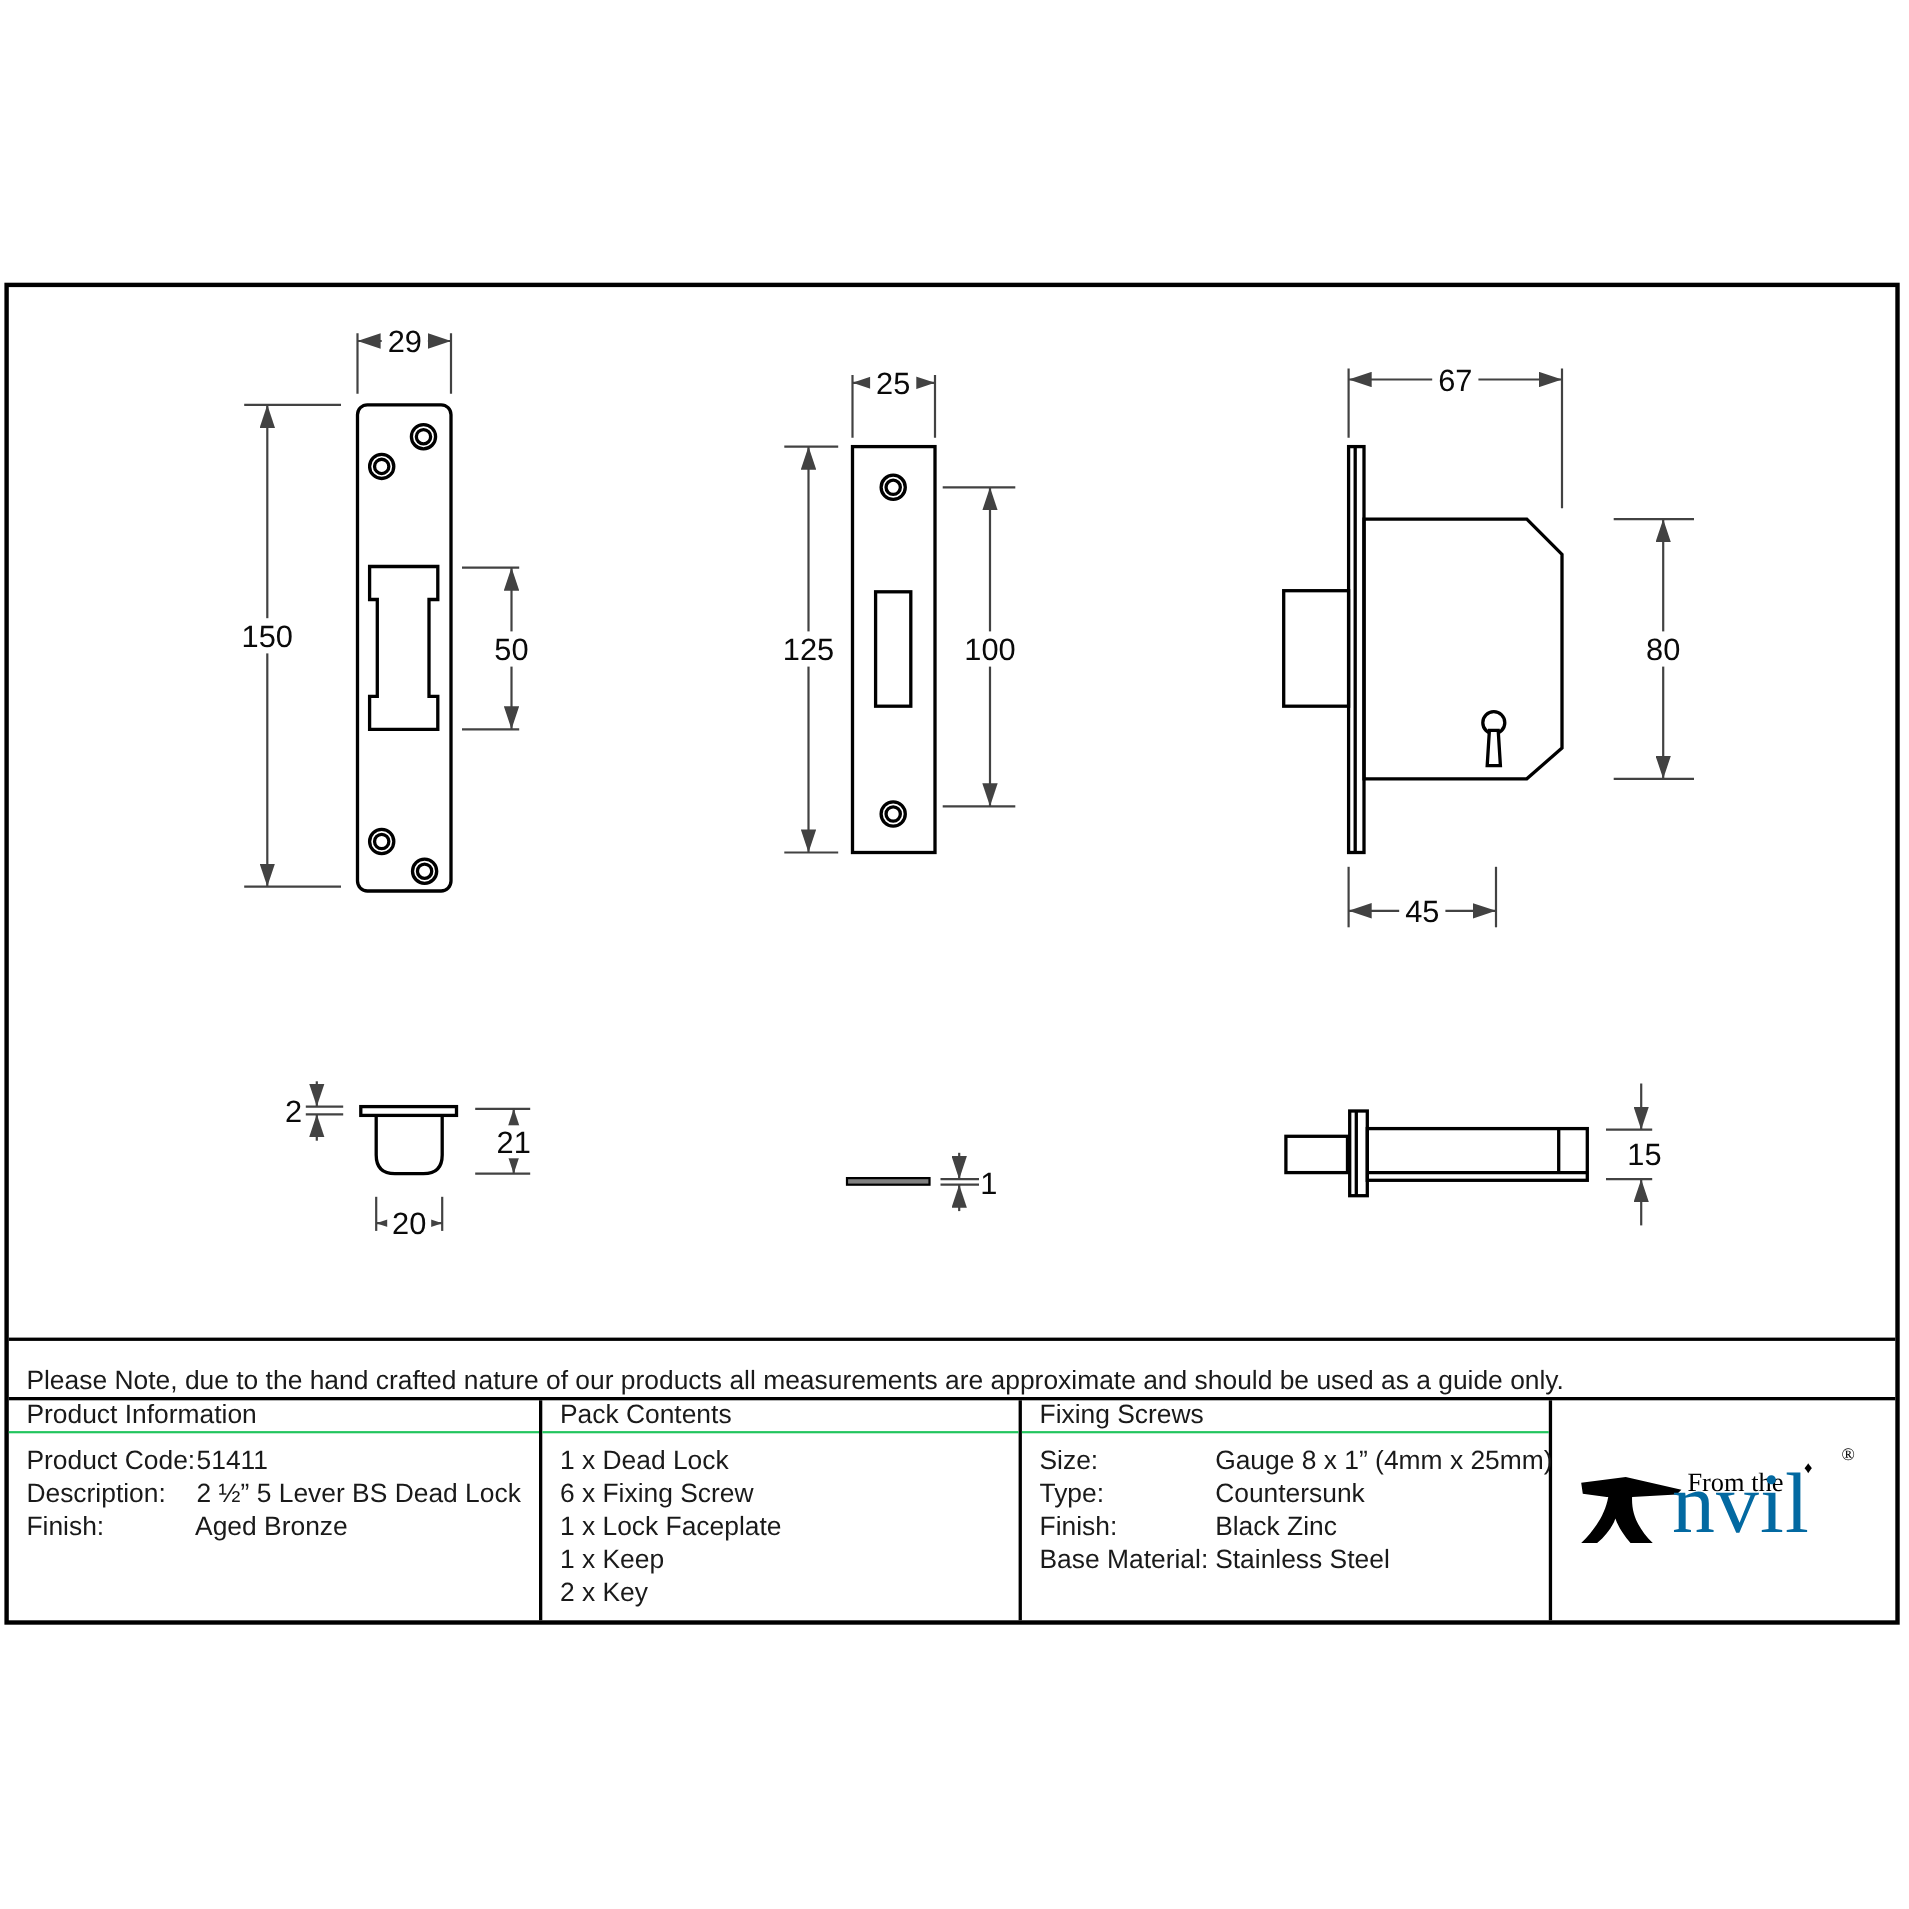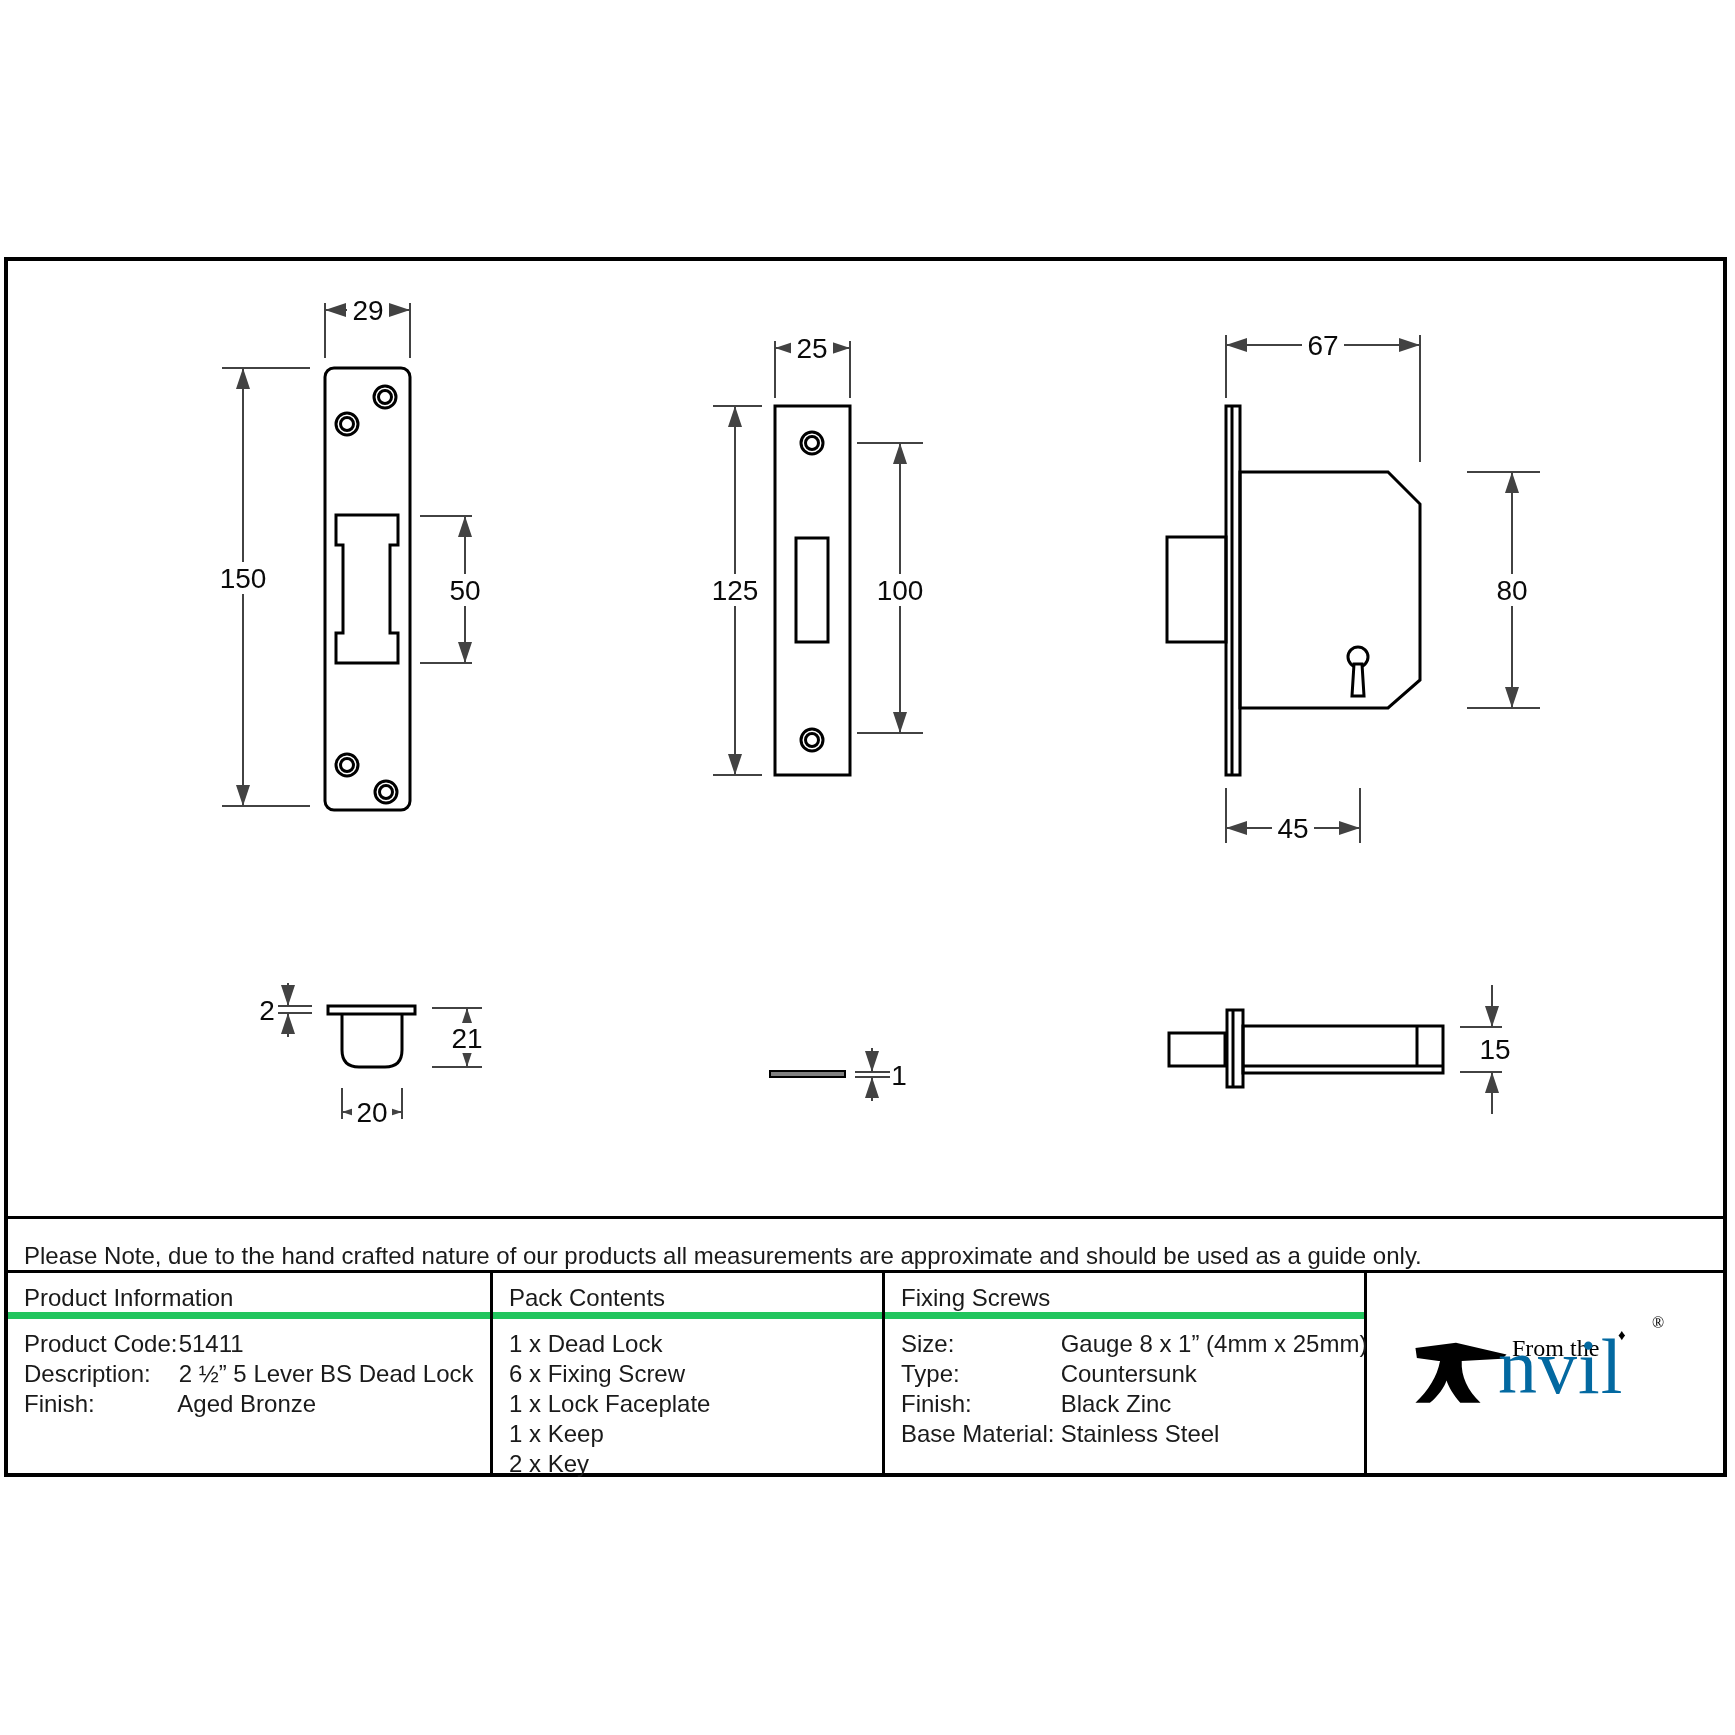--- a/index.html
+++ b/index.html
@@ -22,26 +22,26 @@
   .dimtext{font-family:"Liberation Sans",sans-serif;font-size:28px;fill:#0a0a0a;text-anchor:middle;}
   .lblbg{fill:#fff;}
 
   .note-row{
     border-top:3px solid #000;height:51px;display:flex;align-items:flex-end;
     padding-left:16px;font-size:24px;flex:0 0 auto;
   }
   .grid{border-top:3px solid #000;height:200px;display:flex;flex:0 0 auto;}
   .col{box-sizing:border-box;}
   .col1{width:485px;border-right:3px solid #000;}
-  .col2{width:392px;border-right:3px solid #000;}
+  .col2{width:436px;border-right:3px solid #000;}
   .col3{width:482px;border-right:3px solid #000;}
   .col4{flex:1;display:flex;align-items:center;justify-content:center;}
   .cell-header{
-    height:28px;border-bottom:7px solid #22c55e;display:flex;align-items:center;
-    padding-left:16px;font-size:24px;margin-top:11px;
+    height:28px;border-bottom:2px solid #22c55e;display:flex;align-items:center;
+    padding-left:16px;font-size:24px;
   }
   .cell-body{padding:10px 0 0 16px;font-size:24px;line-height:30px;}
   .kv{white-space:nowrap;}
   .kv .k{display:inline-block;width:148px;}
   .col3 .kv .k{width:153px;}
 
   .logo{position:relative;width:262px;height:110px;}
   .anvil-svg{position:absolute;left:0;top:16px;width:94px;height:82px;}
   .anvil-svg path{fill:#000;}
   .logo-nvil{

